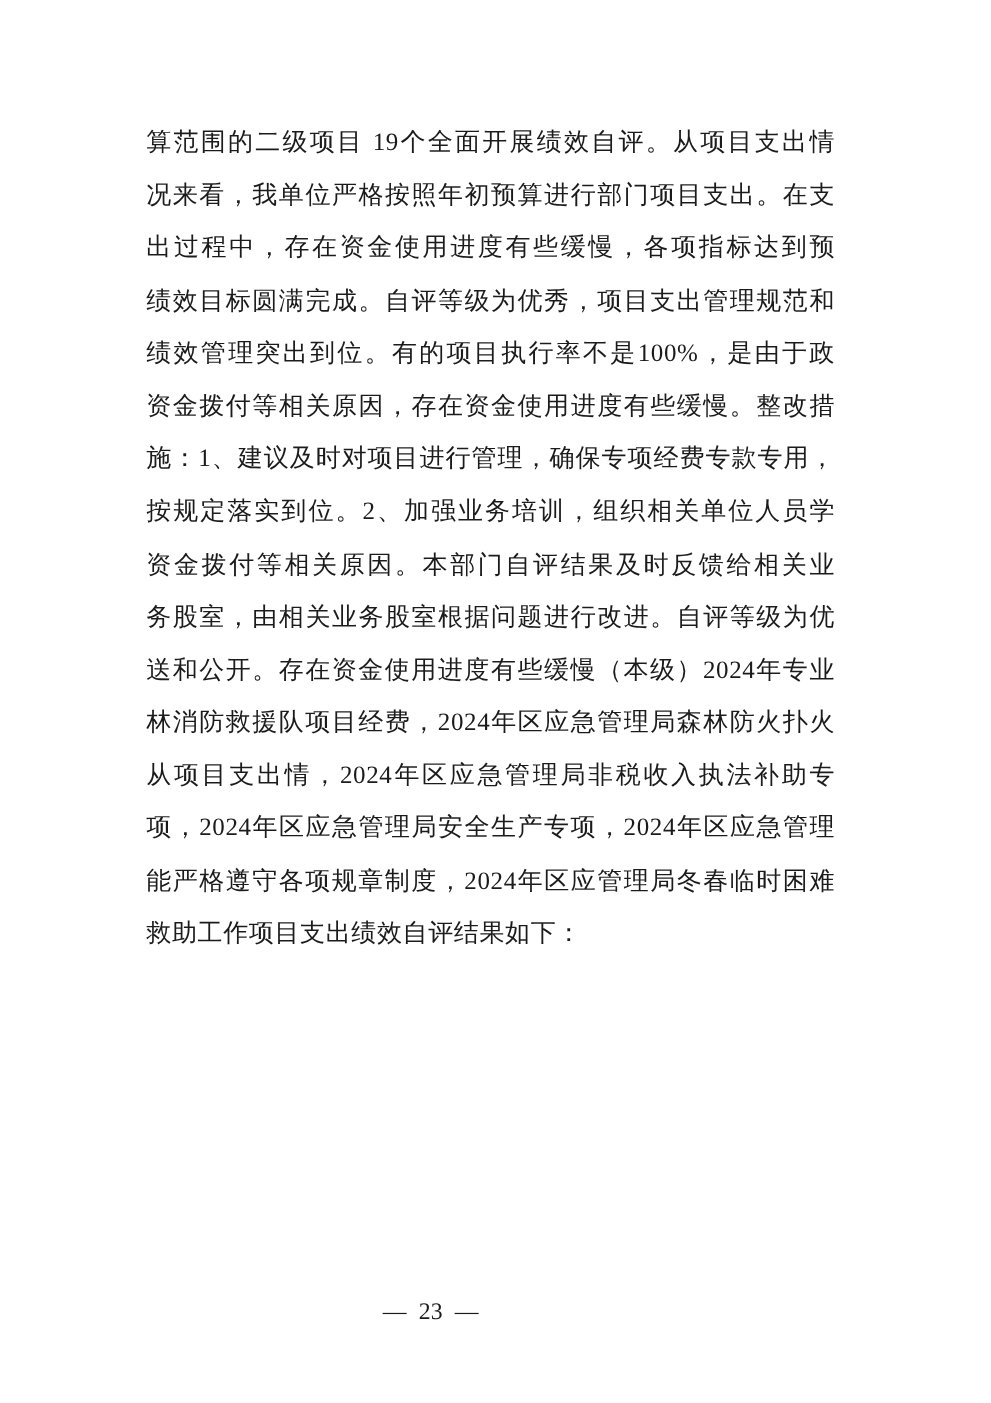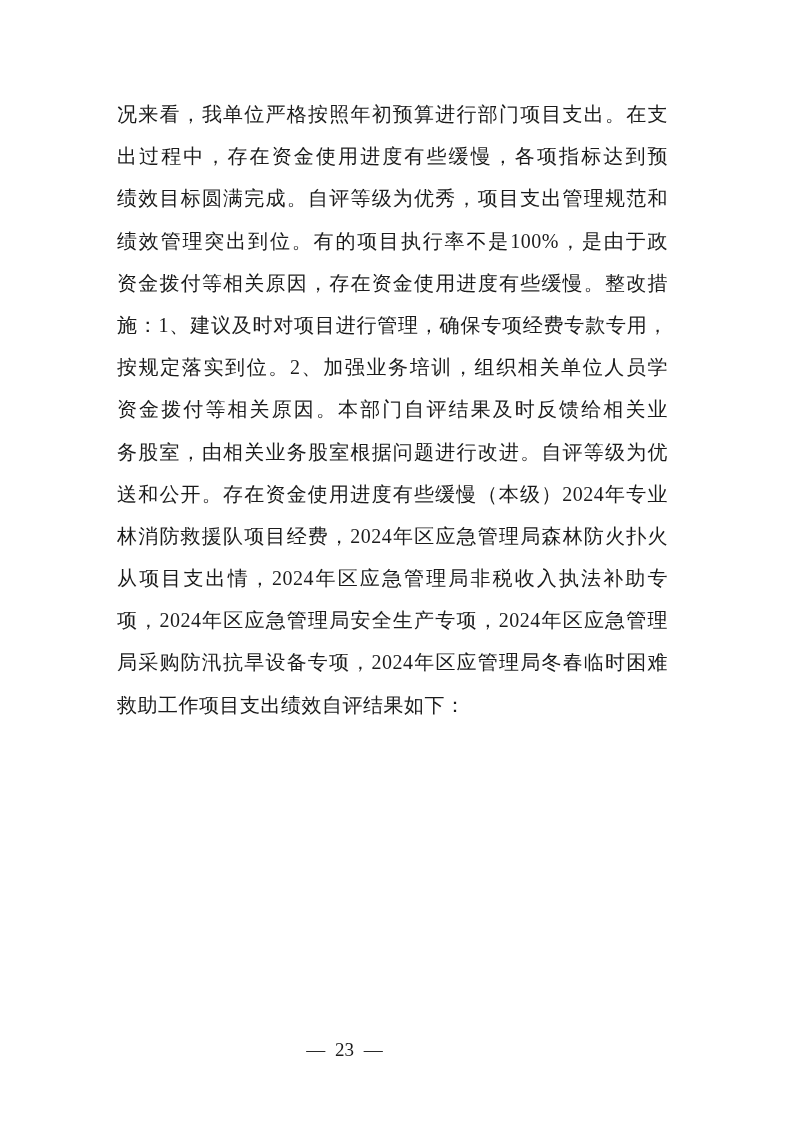--- a/index.html
+++ b/index.html
@@ -54,30 +54,31 @@
       line-height: 24px;
       word-spacing: 5px;
       color: #1b1b1b;
     }
   </style>
 </head>
 <body>
 
 <div class="page">
   <div class="body-text">
+    <div class="text-line">算范围的二级项目 19个全面开展绩效自评。从项目支出情</div>
     <div class="text-line">况来看，我单位严格按照年初预算进行部门项目支出。在支</div>
     <div class="text-line">出过程中，存在资金使用进度有些缓慢，各项指标达到预期，</div>
     <div class="text-line">绩效目标圆满完成。自评等级为优秀，项目支出管理规范和</div>
     <div class="text-line">绩效管理突出到位。有的项目执行率不是100%，是由于政策、</div>
     <div class="text-line">资金拨付等相关原因，存在资金使用进度有些缓慢。整改措</div>
     <div class="text-line">施：1、建议及时对项目进行管理，确保专项经费专款专用，</div>
     <div class="text-line">按规定落实到位。2、加强业务培训，组织相关单位人员学</div>
     <div class="text-line">资金拨付等相关原因。本部门自评结果及时反馈给相关业</div>
     <div class="text-line">务股室，由相关业务股室根据问题进行改进。自评等级为优秀</div>
     <div class="text-line">送和公开。存在资金使用进度有些缓慢（本级）2024年专业森</div>
     <div class="text-line">林消防救援队项目经费，2024年区应急管理局森林防火扑火</div>
     <div class="text-line">从项目支出情，2024年区应急管理局非税收入执法补助专</div>
     <div class="text-line">项，2024年区应急管理局安全生产专项，2024年区应急管理</div>
-    <div class="text-line">局采购防汛抗旱设备专项，2024年区应管理局冬春临时困难</div>
+    <div class="text-line">能严格遵守各项规章制度，2024年区应管理局冬春临时困难</div>
     <div class="text-line last">救助工作项目支出绩效自评结果如下：</div>
   </div>
   <div class="page-footer">— 23 —</div>
 </div>
 
 </body></html>

